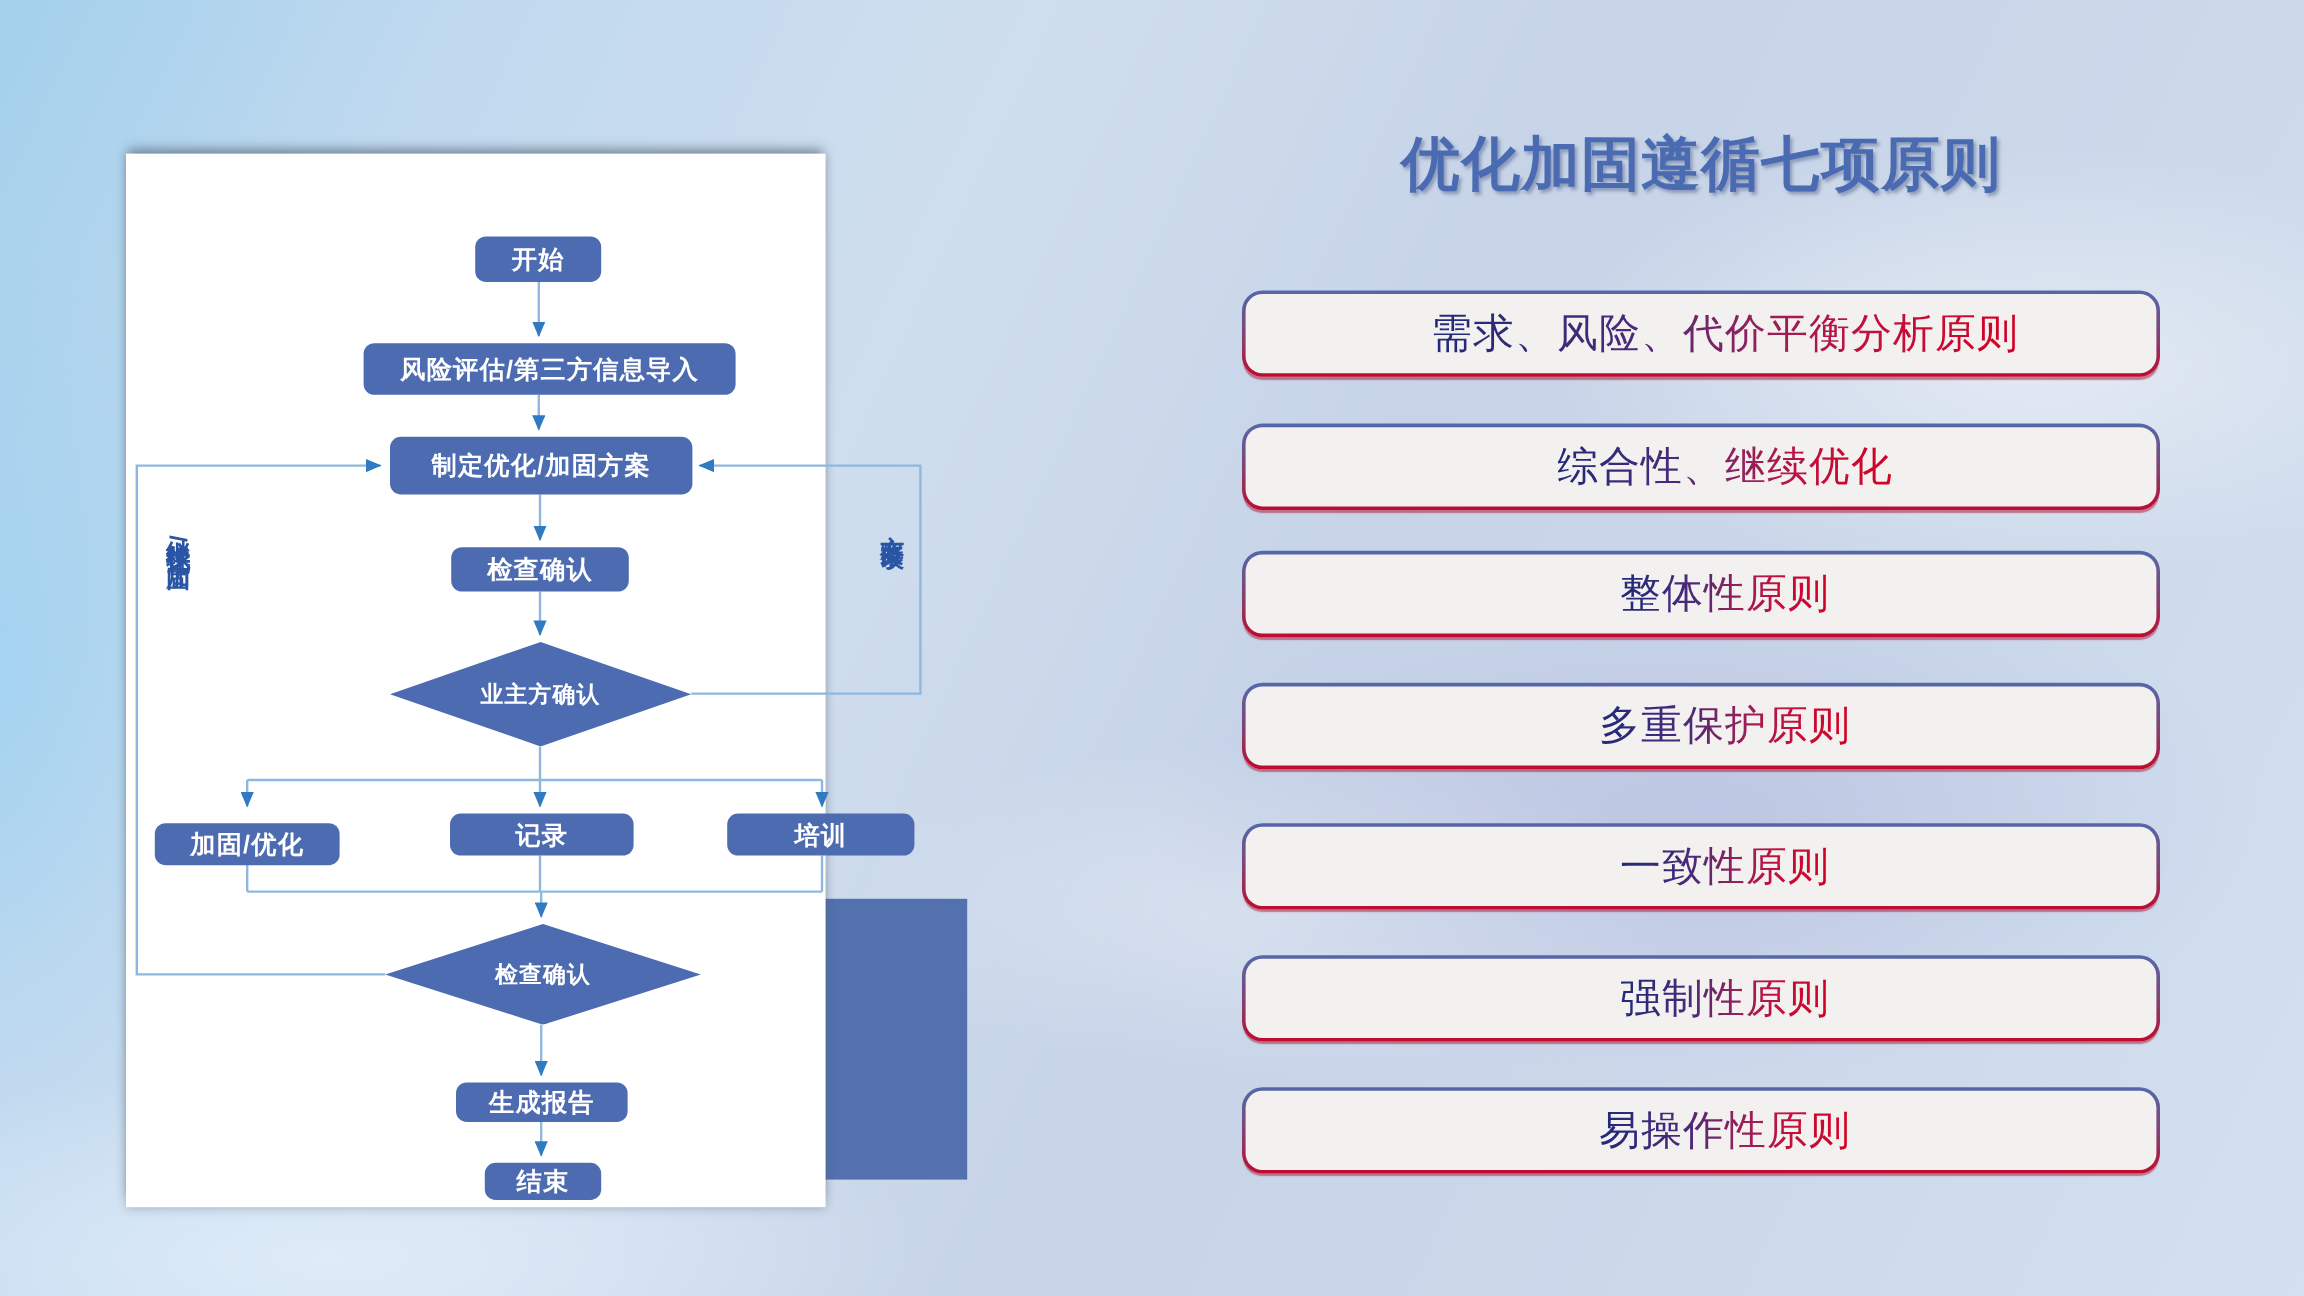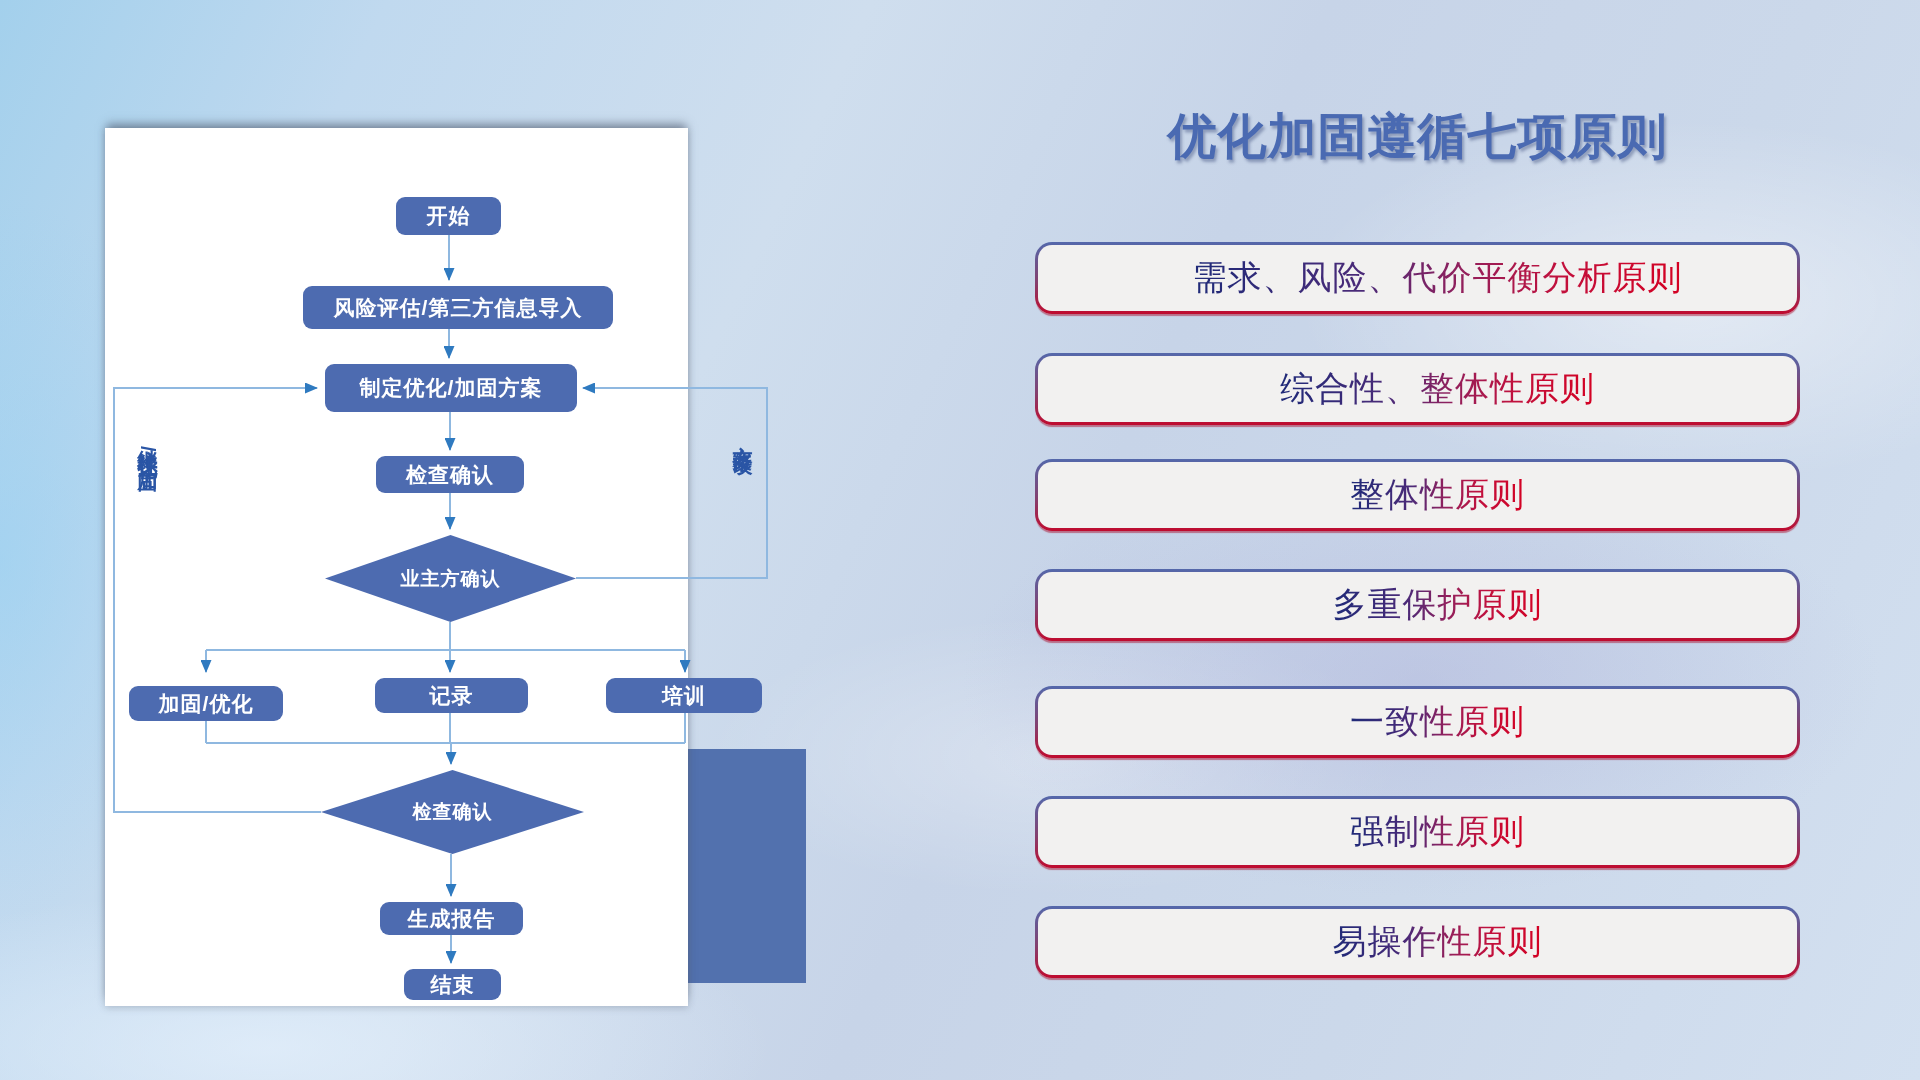--- a/index.html
+++ b/index.html
@@ -138,21 +138,21 @@
   <div class="panel">
     <div class="panel-title">优化加固遵循七项原则</div>
 
     <div class="pbox" style="top:242px">
       <div class="pbox-inner">
           <span class="gtext">需求、风险、代价平衡分析原则</span>
         </div>
     </div>
     <div class="pbox" style="top:353px">
       <div class="pbox-inner">
-          <span class="gtext">综合性、整体性原则</span>
+          <span class="gtext">综合性、继续优化</span>
         </div>
     </div>
     <div class="pbox" style="top:459px">
       <div class="pbox-inner">
           <span class="gtext">整体性原则</span>
         </div>
     </div>
     <div class="pbox" style="top:569px">
       <div class="pbox-inner">
           <span class="gtext">多重保护原则</span>

